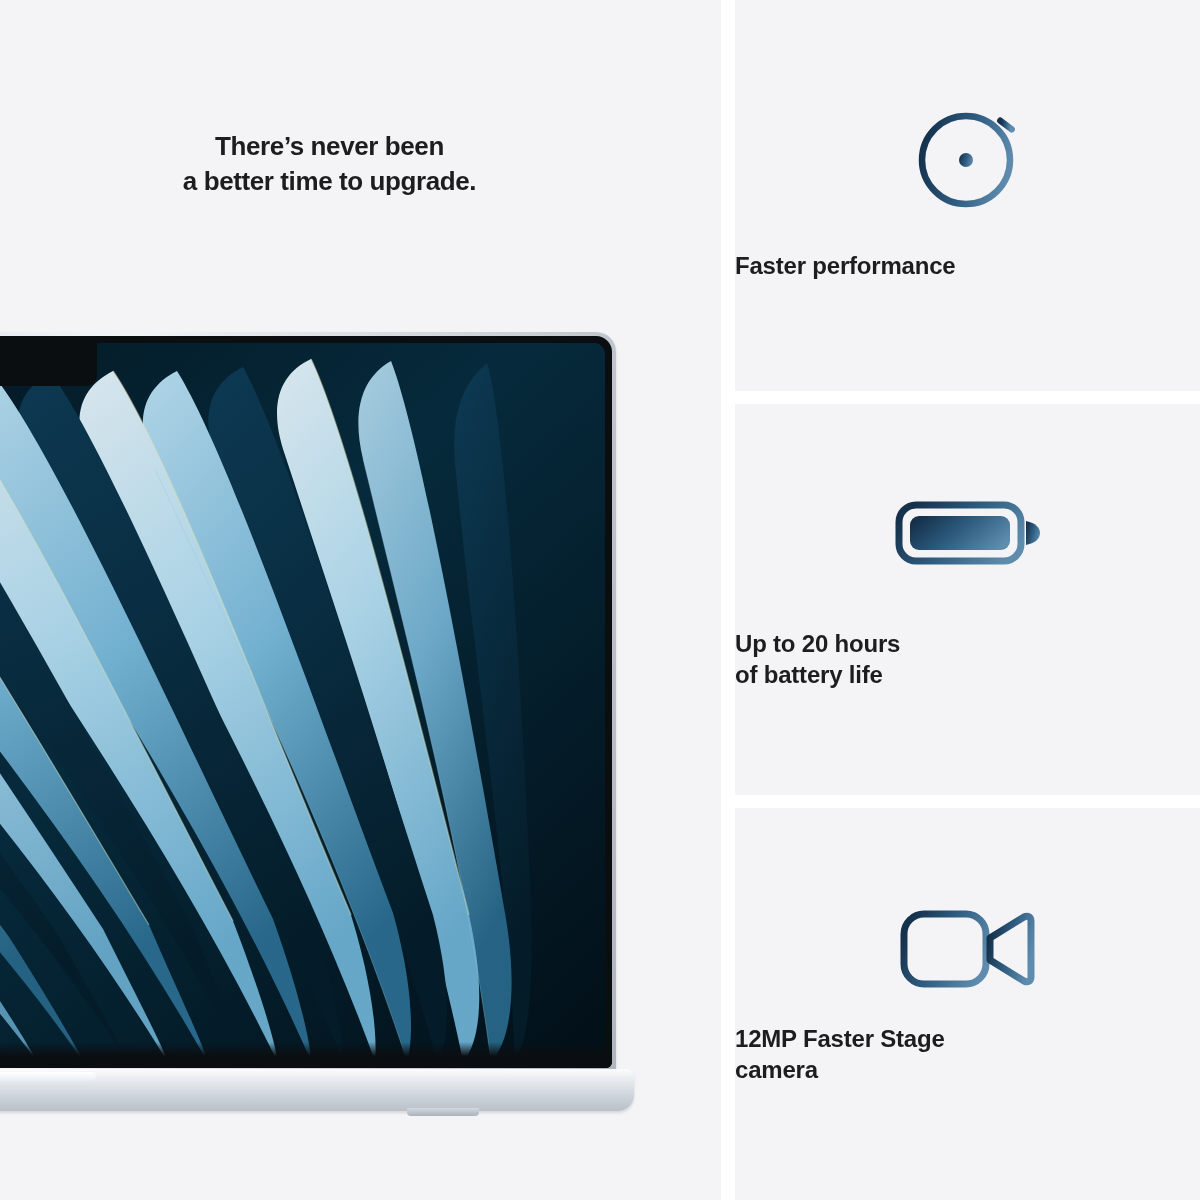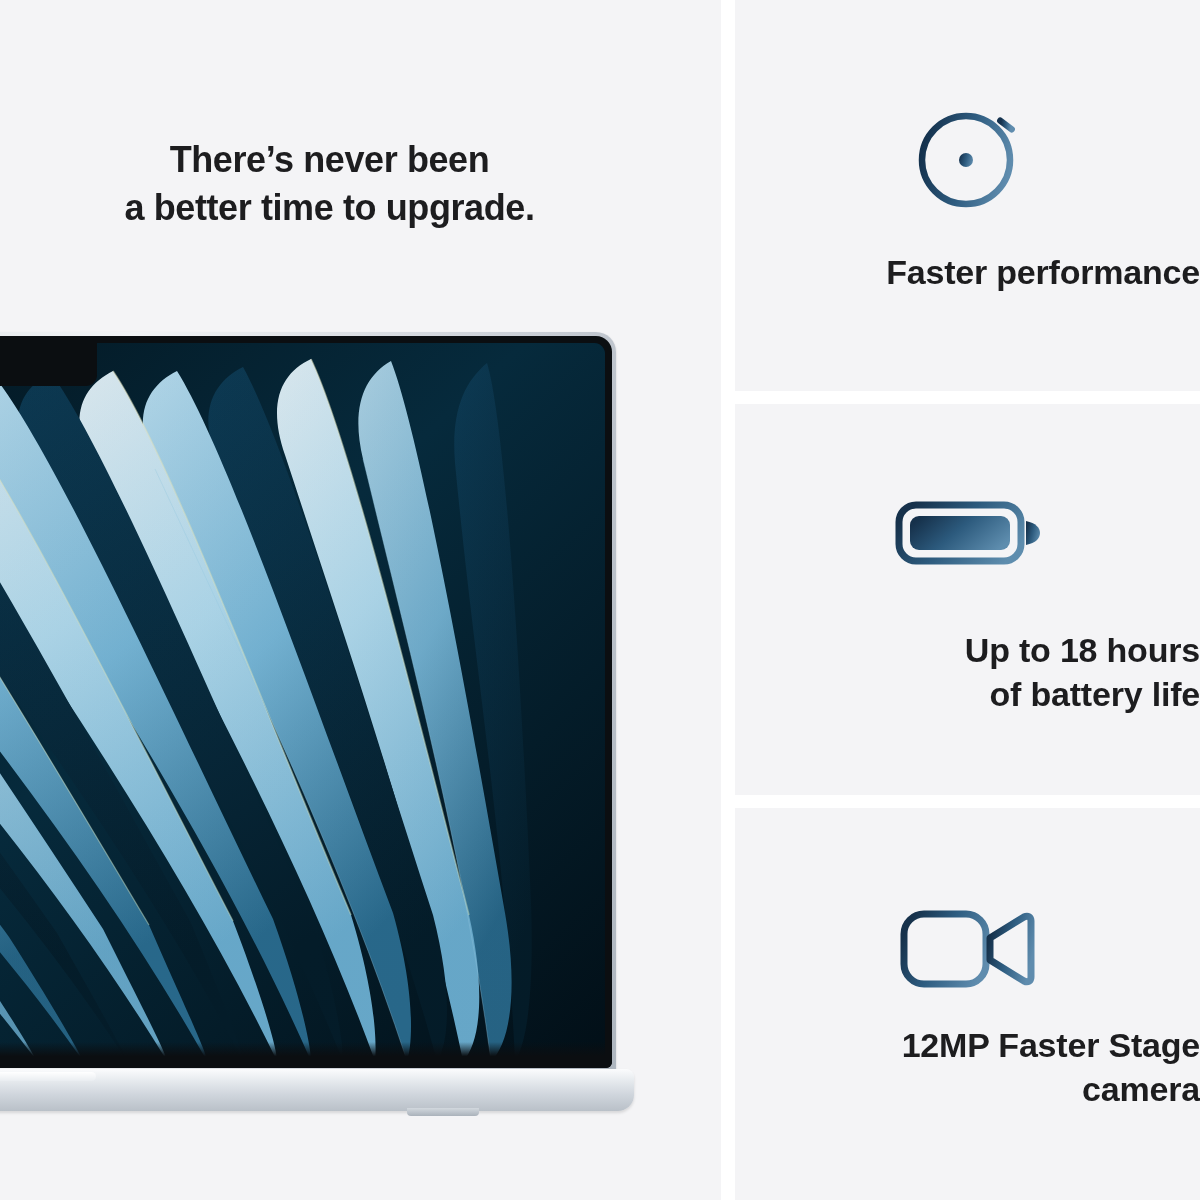--- a/index.html
+++ b/index.html
@@ -30,21 +30,21 @@
     background: #f4f4f6;
     overflow: hidden;
   }
   .hero-headline {
     position: absolute;
     left: 0;
     top: 112px;
     width: 721px;
     text-align: center;
     color: #1d1d1f;
-    font-size: 36px;
+    font-size: 26px;
     font-weight: bold;
     line-height: 1.32;
     letter-spacing: -0.4px;
     white-space: pre-line;
     padding-right: 62px;
     box-sizing: border-box;
   }
 
   
   .macbook {
@@ -168,23 +168,23 @@
     align-items: center;
   }
   .card-1 .card-icon { top: 88px; height: 124px; }
   .card-2 .card-icon { top: 476px; height: 110px; margin-top: -404px; }
   .card-3 .card-icon { top: 893px; height: 110px; margin-top: -808px; }
 
   .card-label {
     position: absolute;
     left: 0;
     width: 465px;
-    text-align: right;
+    text-align: left;
     color: #1d1d1f;
-    font-size: 34px;
+    font-size: 24px;
     font-weight: bold;
     line-height: 1.3;
     letter-spacing: -0.2px;
     white-space: pre-line;
   }
   .card-1 .card-label { top: 250px; }
   .card-2 .card-label { top: 224px; }
   .card-3 .card-label { top: 215px; }
 </style>
 </head>
@@ -307,21 +307,21 @@
               <stop offset="0" stop-color="#16314b"></stop>
               <stop offset="0.45" stop-color="#2c5a7d"></stop>
               <stop offset="1" stop-color="#5e8dae"></stop>
             </linearGradient>
           </defs>
           <rect x="6" y="22" width="122" height="56" rx="17" ry="17" fill="none" stroke="url(#gradBat)" stroke-width="7"></rect>
           <rect x="17" y="33" width="100" height="34" rx="9" ry="9" fill="url(#gradBat)"></rect>
           <path d="M133 38 C 143 40 147 45 147 50 C 147 55 143 60 133 62 Z" fill="url(#gradBat)"></path>
         </svg>
       </div>
-      <div class="card-label">Up to 18 hours
+      <div class="card-label">Up to 20 hours
 of battery life</div>
     </div>
 
     <div class="feature-card card-3">
       <div class="card-icon">
         <svg width="140" height="100" viewBox="0 0 140 100">
           <defs>
             <linearGradient id="gradCam" x1="0" y1="0.3" x2="1" y2="0.7">
               <stop offset="0" stop-color="#16314b"></stop>
               <stop offset="0.45" stop-color="#2e5d81"></stop>

